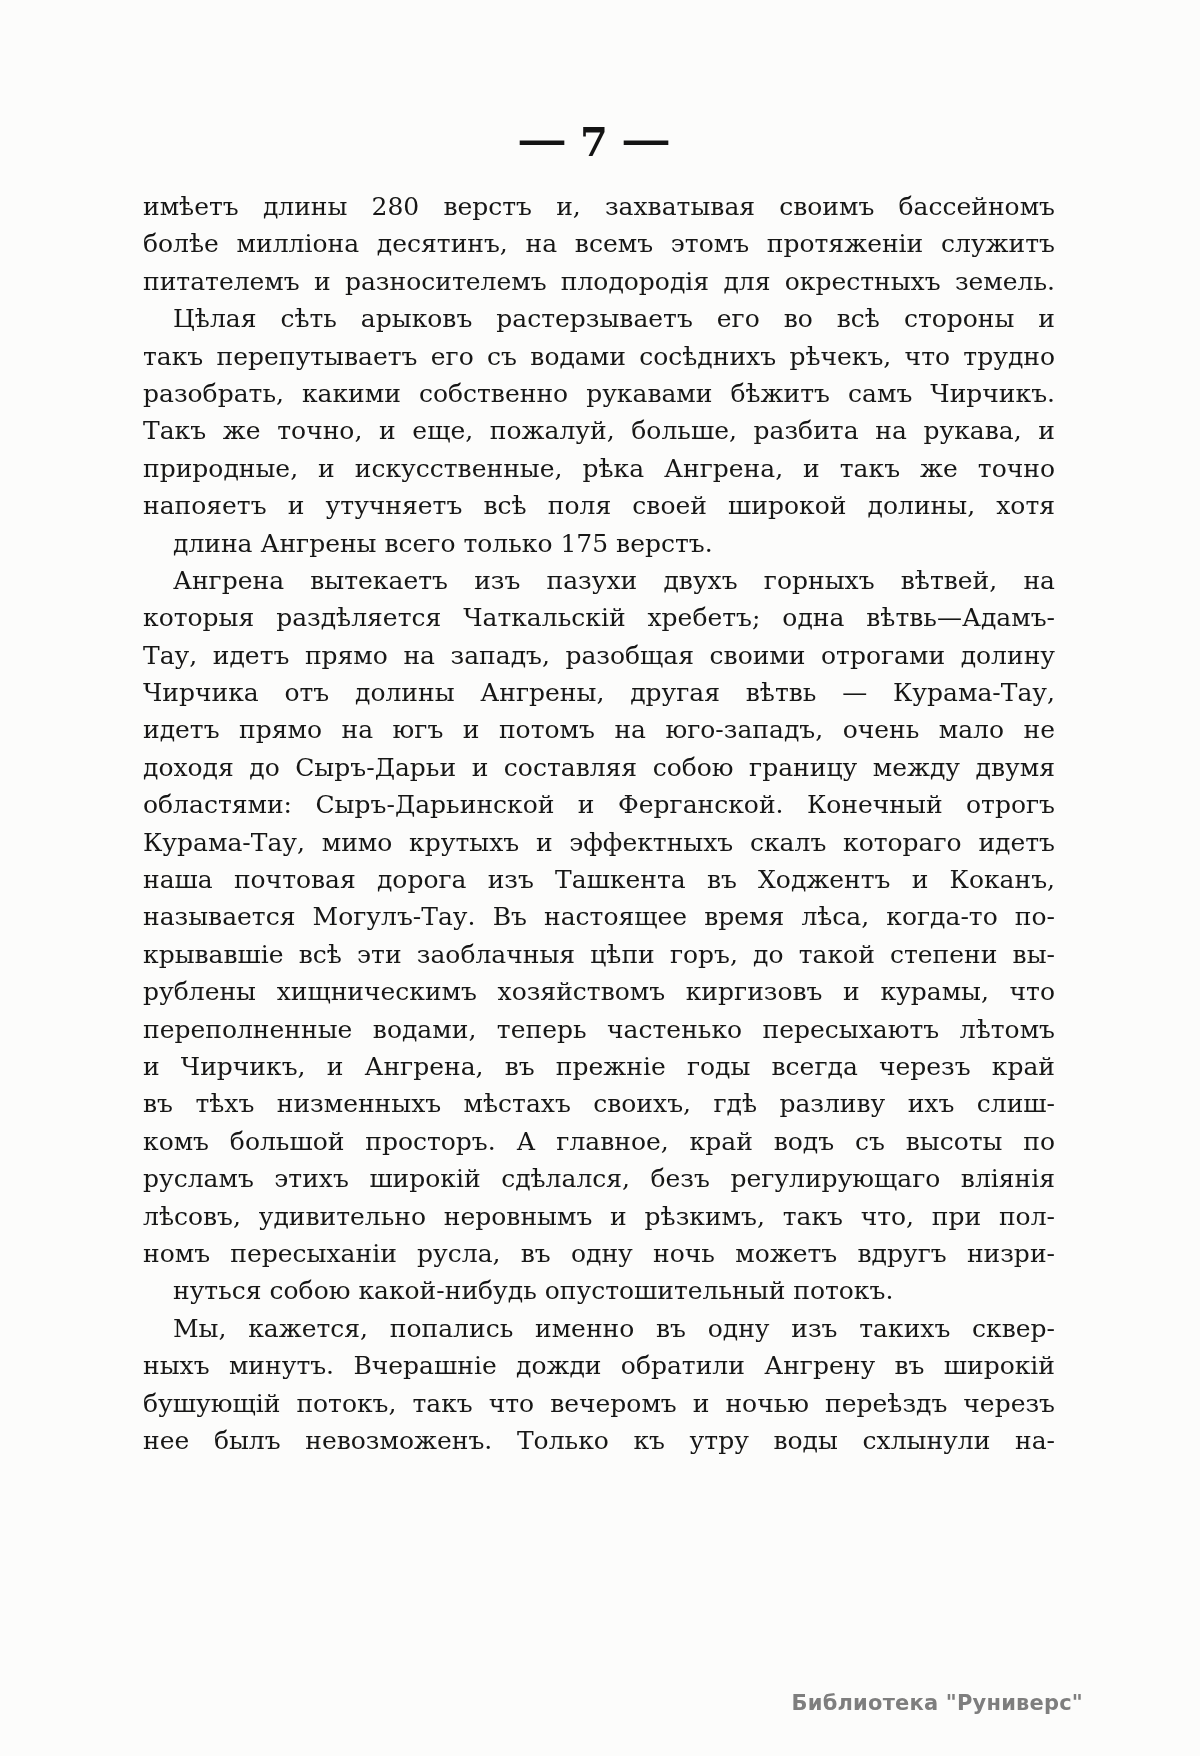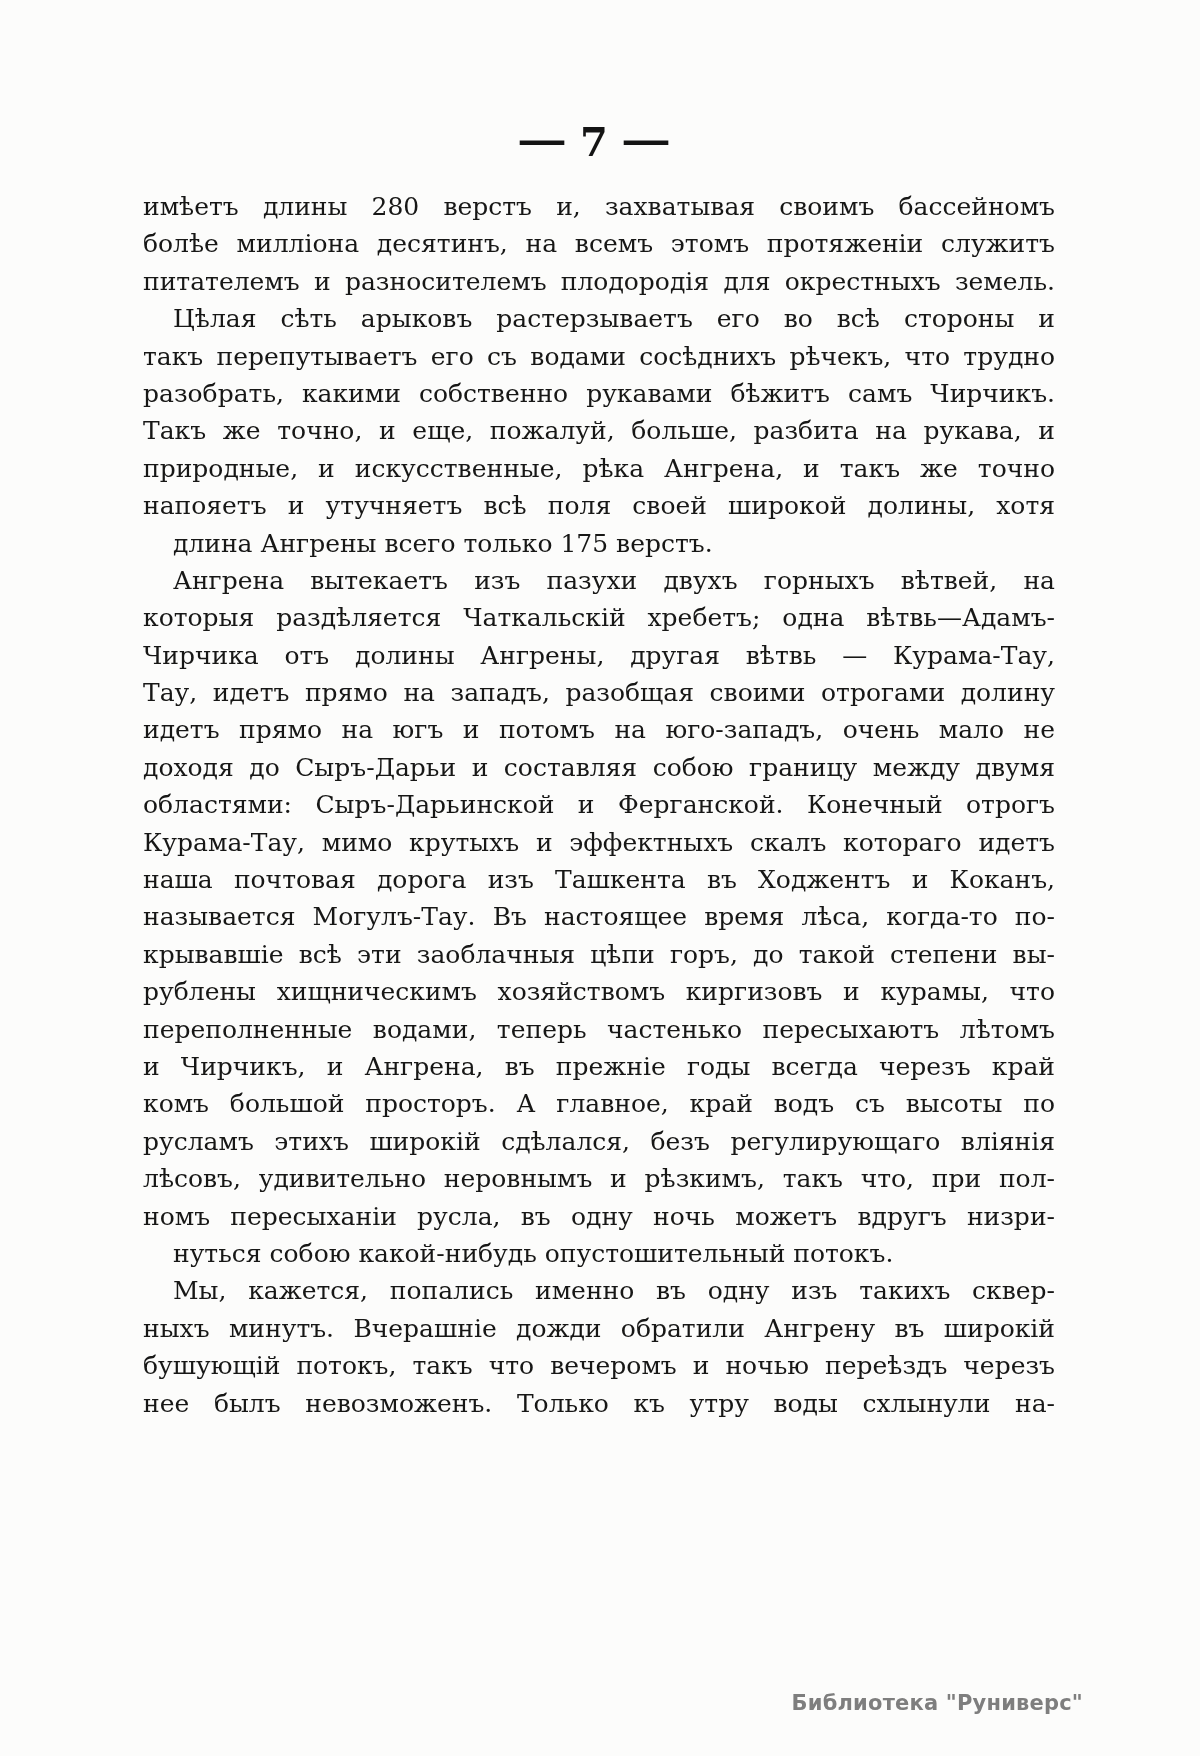--- a/index.html
+++ b/index.html
@@ -86,32 +86,33 @@
       <span class="line">разобрать, какими собственно рукавами бѣжитъ самъ Чирчикъ.</span>
       <span class="line">Такъ же точно, и еще, пожалуй, больше, разбита на рукава, и</span>
       <span class="line">природные, и искусственные, рѣка Ангрена, и такъ же точно</span>
       <span class="line">напояетъ и утучняетъ всѣ поля своей широкой долины, хотя</span>
       <span class="line end">длина Ангрены всего только 175 верстъ.</span>
     </p>
 
     <p class="para">
       <span class="line indent">Ангрена вытекаетъ изъ пазухи двухъ горныхъ вѣтвей, на</span>
       <span class="line">которыя раздѣляется Чаткальскій хребетъ; одна вѣтвь—Адамъ-</span>
+      <span class="line">Тау, идетъ прямо на западъ, разобщая своими отрогами долину</span>
       <span class="line">Чирчика отъ долины Ангрены, другая вѣтвь — Курама-Тау,</span>
-      <span class="line">Тау, идетъ прямо на западъ, разобщая своими отрогами долину</span>
       <span class="line">идетъ прямо на югъ и потомъ на юго-западъ, очень мало не</span>
       <span class="line">доходя до Сыръ-Дарьи и составляя собою границу между двумя</span>
       <span class="line">областями: Сыръ-Дарьинской и Ферганской. Конечный отрогъ</span>
       <span class="line">Курама-Тау, мимо крутыхъ и эффектныхъ скалъ котораго идетъ</span>
       <span class="line">наша почтовая дорога изъ Ташкента въ Ходжентъ и Коканъ,</span>
       <span class="line">называется Могулъ-Тау. Въ настоящее время лѣса, когда-то по-</span>
       <span class="line">крывавшіе всѣ эти заоблачныя цѣпи горъ, до такой степени вы-</span>
       <span class="line">рублены хищническимъ хозяйствомъ киргизовъ и курамы, что</span>
       <span class="line">переполненные водами, теперь частенько пересыхаютъ лѣтомъ</span>
       <span class="line">и Чирчикъ, и Ангрена, въ прежніе годы всегда черезъ край</span>
+      <span class="line">въ тѣхъ низменныхъ мѣстахъ своихъ, гдѣ разливу ихъ слиш-</span>
       <span class="line">комъ большой просторъ. А главное, край водъ съ высоты по</span>
       <span class="line">русламъ этихъ широкій сдѣлался, безъ регулирующаго вліянія</span>
       <span class="line">лѣсовъ, удивительно неровнымъ и рѣзкимъ, такъ что, при пол-</span>
       <span class="line">номъ пересыханіи русла, въ одну ночь можетъ вдругъ низри-</span>
       <span class="line end">нуться собою какой-нибудь опустошительный потокъ.</span>
     </p>
 
     <p class="para">
       <span class="line indent">Мы, кажется, попались именно въ одну изъ такихъ сквер-</span>
       <span class="line">ныхъ минутъ. Вчерашніе дожди обратили Ангрену въ широкій</span>

